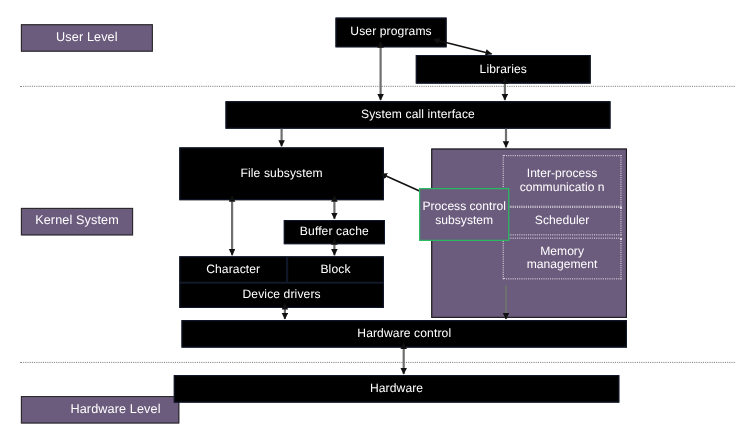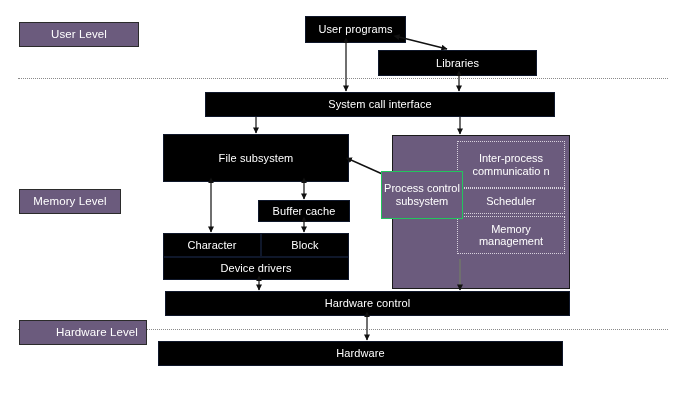--- a/index.html
+++ b/index.html
@@ -96,23 +96,23 @@
 </head>
 <body>
 
 <div id="canvas">
 
   <div class="divider" style="left:18px; top:78px; width:650px;"></div>
   <div class="divider" style="left:18px; top:329px; width:650px;"></div>
 
   <div class="box level-tag" style="left:19px; top:22px; width:120px; height:25px;">User Level</div>
 
-  <div class="box level-tag" style="left:19px; top:189px; width:102px; height:25px;">Memory Level</div>
+  <div class="box level-tag" style="left:19px; top:189px; width:102px; height:25px;">Kernel System</div>
 
-  <div class="box level-tag" style="left:19px; top:320px; width:128px; height:25px;padding-left:28px;">Hardware Level</div>
+  <div class="box level-tag" style="left:19px; top:360px; width:144px; height:25px;padding-left:28px;">Hardware Level</div>
 
   <div class="box" style="left:305px; top:16px; width:101px; height:27px;">User programs</div>
 
   <div class="box" style="left:378px; top:50px; width:159px; height:26px;">Libraries</div>
 
   <div class="box" style="left:205px; top:92px; width:350px; height:25px;">System call interface</div>
 
   <div class="box" style="left:163px; top:134px; width:186px; height:48px;">File subsystem</div>
 
   <div class="box" style="left:258px; top:200px; width:92px; height:22px;">Buffer cache</div>

